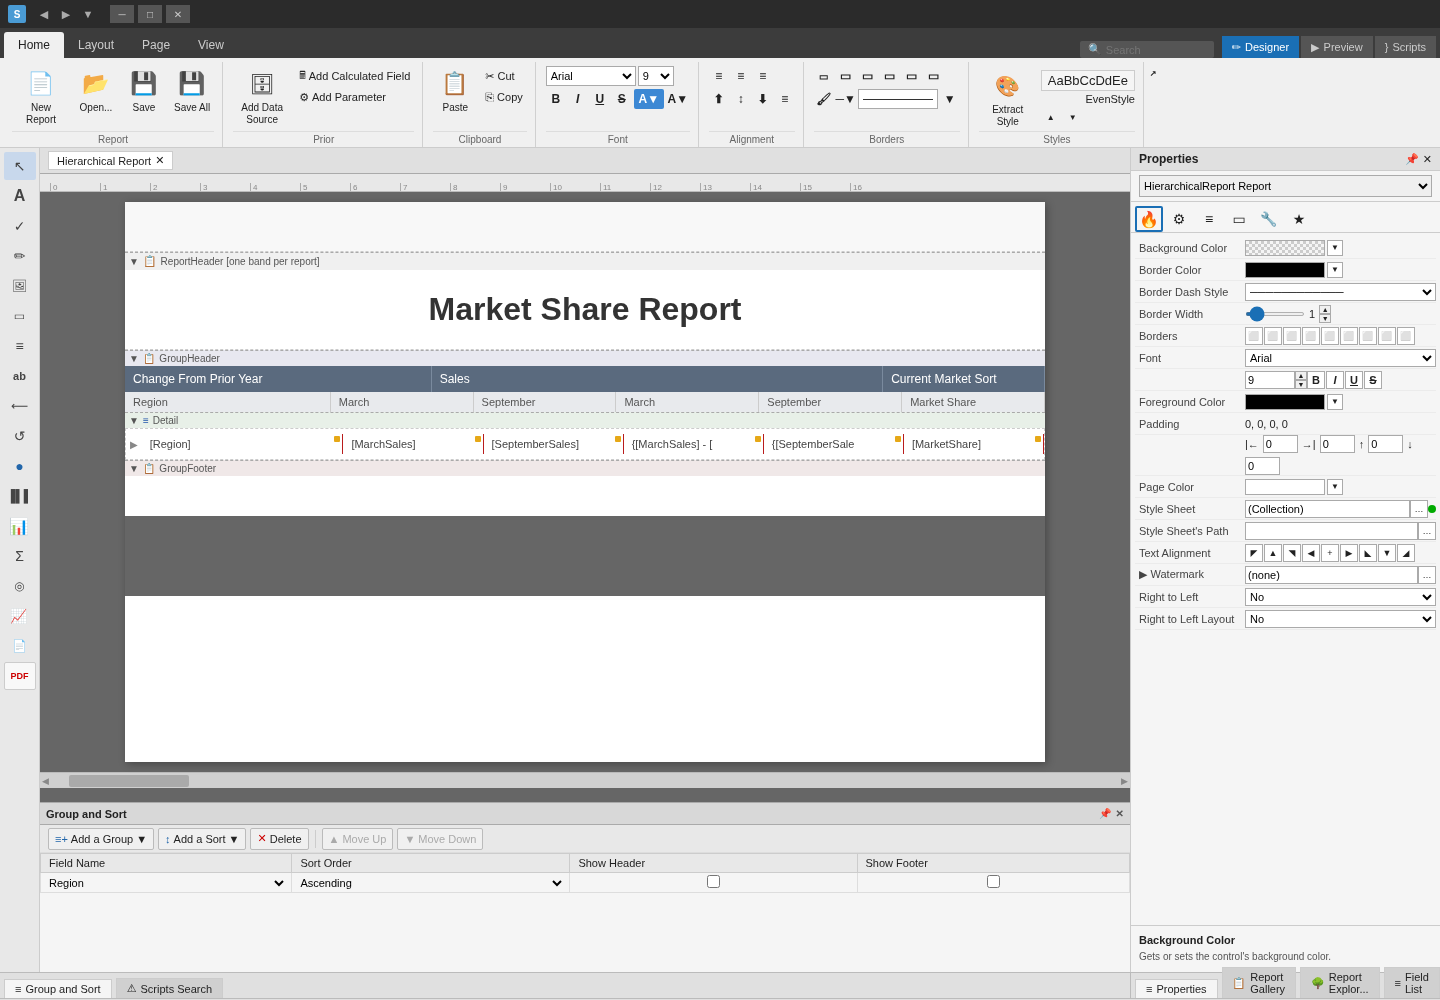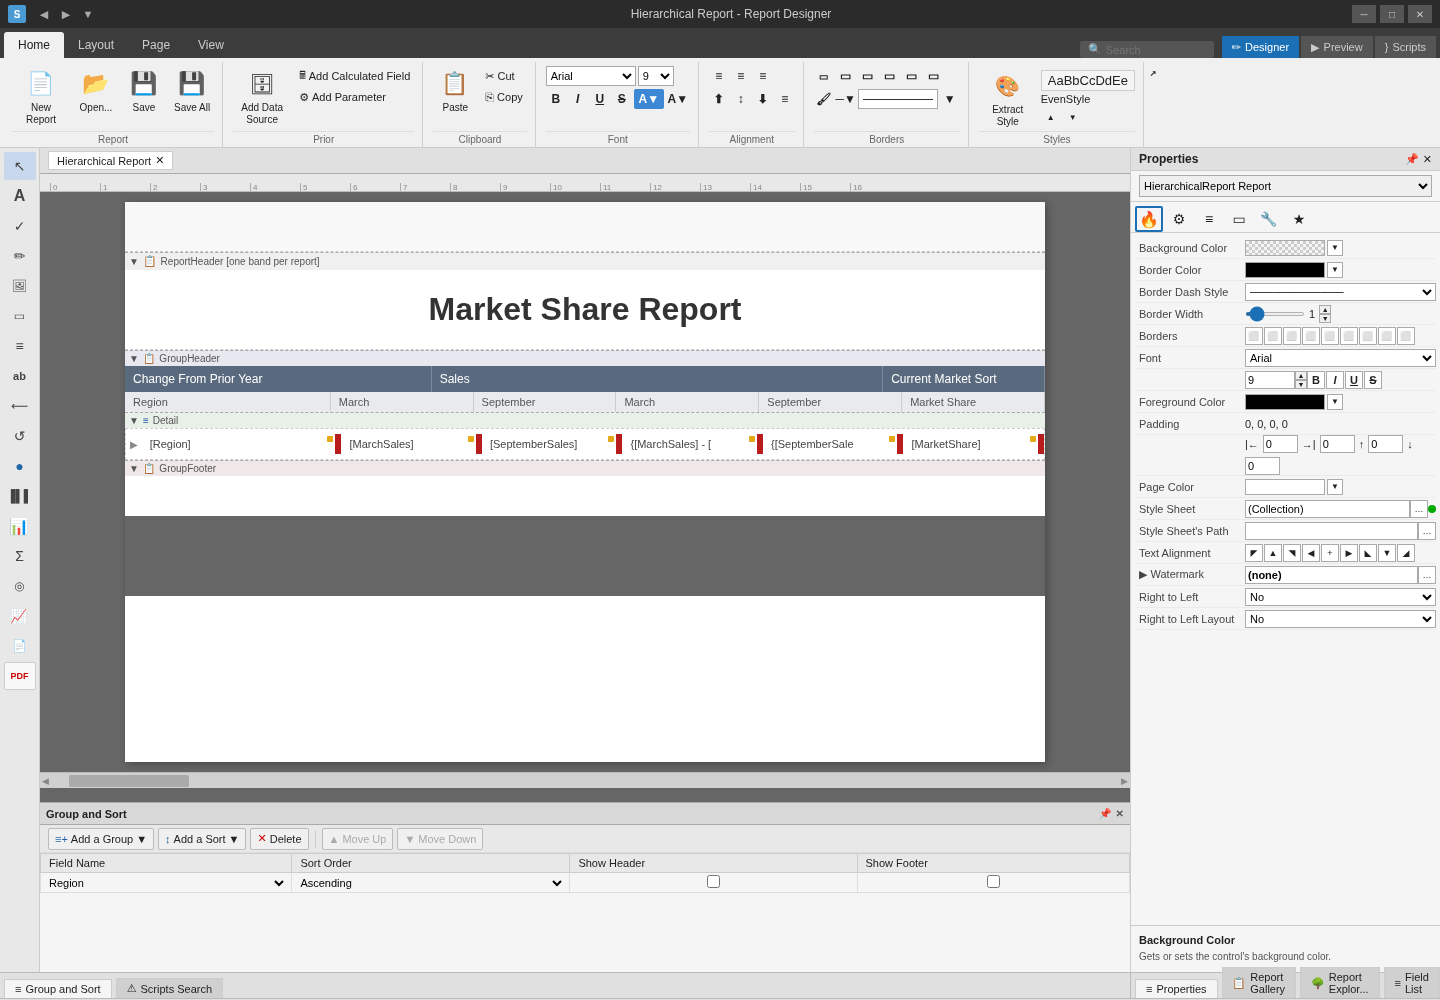--- a/index.html
+++ b/index.html
@@ -67,21 +67,21 @@
     .band-label { font-size: 10px; color: #555; padding: 2px 4px; background: #f0f0f0; border-top: 1px dashed #aaa; display: flex; align-items: center; gap: 4px; }
     .band-label .expand-arrow { cursor: pointer; }
     .report-header-content { height: 80px; display: flex; align-items: center; justify-content: center; border-bottom: 1px dashed #ccc; }
     .report-title { font-size: 32px; font-weight: bold; color: #333; }
     .group-header-content { }
     .table-header-row { background: #5a6a7e; color: white; display: flex; }
     .table-header-cell { padding: 6px 8px; font-size: 12px; font-weight: normal; border-right: 1px solid #7a8a9e; }
     .table-subheader-row { background: #e8eaed; display: flex; color: #555; }
     .table-subheader-cell { padding: 4px 8px; font-size: 11px; border-right: 1px solid #ccc; }
     .detail-content { display: flex; align-items: center; min-height: 32px; border: 1px dashed #ccc; position: relative; }
-    .detail-cell { padding: 4px 8px; font-size: 11px; border-right: 6px solid #b91c1c; color: #444; position: relative; }
+    .detail-cell { padding: 4px 8px; font-size: 11px; border-right: 1px solid #b91c1c; color: #444; position: relative; }
     .detail-marker { position: absolute; top: 2px; right: 2px; width: 6px; height: 6px; background: #e6a817; border-radius: 1px; }
     .detail-arrow { color: #888; padding: 2px 4px; font-size: 10px; }
 
     
     #properties-panel { width: 310px; background: #f5f5f5; border-left: 1px solid #ccc; display: flex; flex-direction: column; }
     #properties-header { background: #e0e0e0; padding: 4px 8px; display: flex; align-items: center; justify-content: space-between; border-bottom: 1px solid #ccc; }
     #properties-header .title { font-size: 12px; font-weight: bold; }
     #properties-toolbar { display: flex; align-items: center; gap: 2px; padding: 4px 4px 0; border-bottom: 1px solid #ccc; }
     .prop-tool-btn { width: 28px; height: 26px; display: flex; align-items: center; justify-content: center; cursor: pointer; border-radius: 2px; font-size: 14px; border: 2px solid transparent; }
     .prop-tool-btn.active { border-color: #1a6fb5; }
@@ -144,21 +144,20 @@
 </head>
 <body>
 
 <div id="title-bar">
   <div class="app-icon">S</div>
   <div class="nav-arrows">
     <button class="nav-btn">◀</button>
     <button class="nav-btn">▶</button>
     <button class="nav-btn">▼</button>
   </div>
-  <div class="title">Hierarchical Report - Report Designer</div>
   <div class="win-controls">
     <button class="win-btn">─</button>
     <button class="win-btn">□</button>
     <button class="win-btn close">✕</button>
   </div>
 </div>
 
 <div id="ribbon-tabs">
   <div class="ribbon-tab active">Home</div>
   <div class="ribbon-tab">Layout</div>
@@ -318,21 +317,21 @@
   <div class="ribbon-group">
     <div class="ribbon-group-content" style="align-items:center">
       <div style="display:flex;flex-direction:column;align-items:center;gap:2px">
         <div class="ribbon-btn-large">
           <div class="icon" style="font-size:20px">🎨</div>
           <div class="label">Extract Style</div>
         </div>
       </div>
       <div style="display:flex;flex-direction:column;gap:2px">
         <div class="style-preview">AaBbCcDdEe</div>
-        <div style="font-size:11px;text-align:left">EvenStyle</div>
+        <div style="font-size:11px;text-align:right">EvenStyle</div>
         <div style="display:flex;gap:2px">
           <div class="format-btn" style="font-size:8px">▲</div>
           <div class="format-btn" style="font-size:8px">▼</div>
         </div>
       </div>
     </div>
     <div class="ribbon-group-label">Styles</div>
   </div>
 
   <div style="display:flex;align-items:flex-start;padding-top:4px;">
@@ -728,21 +727,21 @@
             <div class="align-btn">◢</div>
           </div>
         </div>
       </div>
 
       <div class="prop-row">
         <div class="prop-name">
           <span>▶</span> Watermark
         </div>
         <div class="prop-value">
-          <input class="prop-input" style="flex: 1 1 0%; font-weight: bold;" value="(none)">
+          <input class="prop-input" style="flex: 1 1 0%;" value="(none)">
           <div class="prop-btn">…</div>
         </div>
       </div>
 
       <div class="prop-row">
         <div class="prop-name">Right to Left</div>
         <div class="prop-value">
           <select class="prop-select">
             <option>No</option>
             <option>Yes</option>

